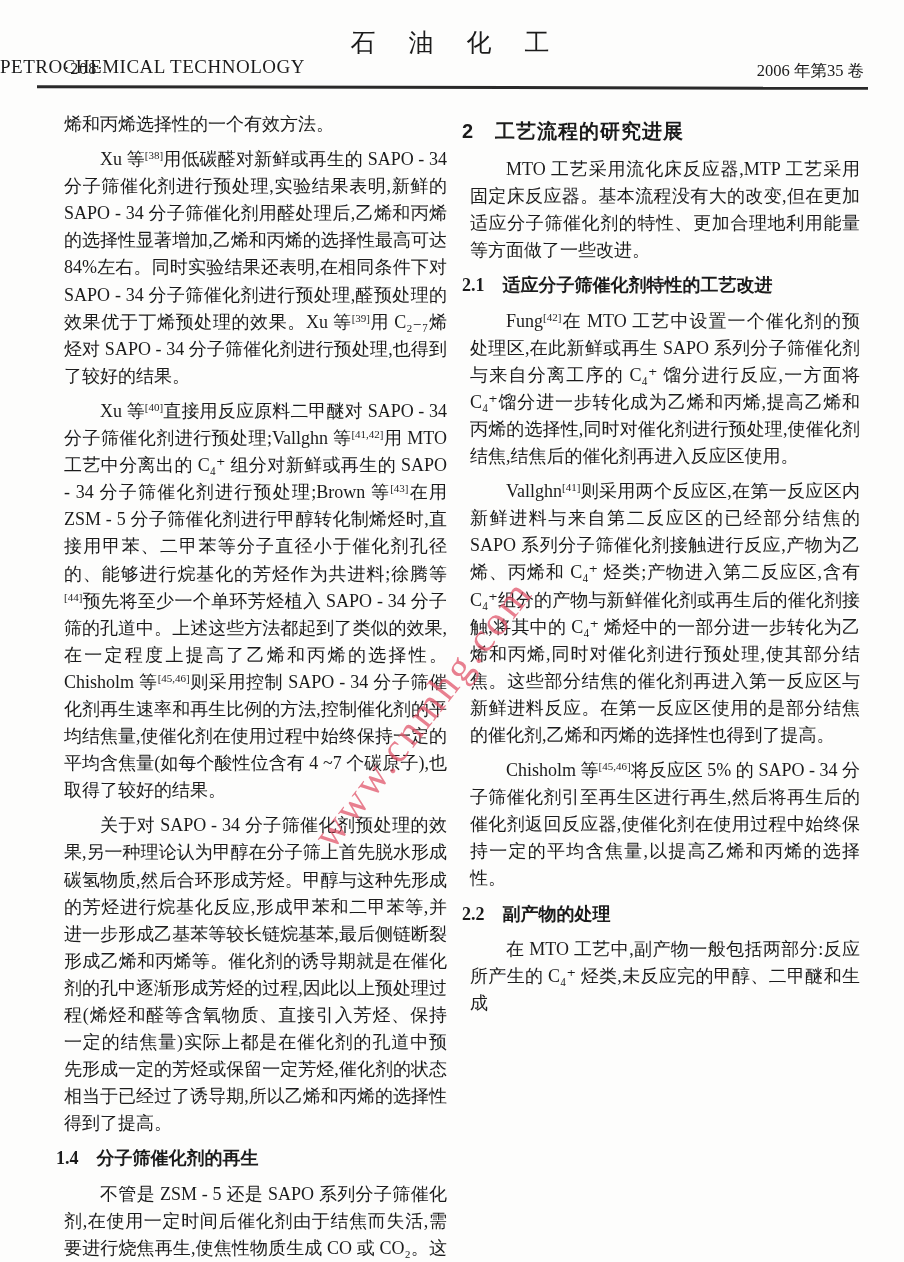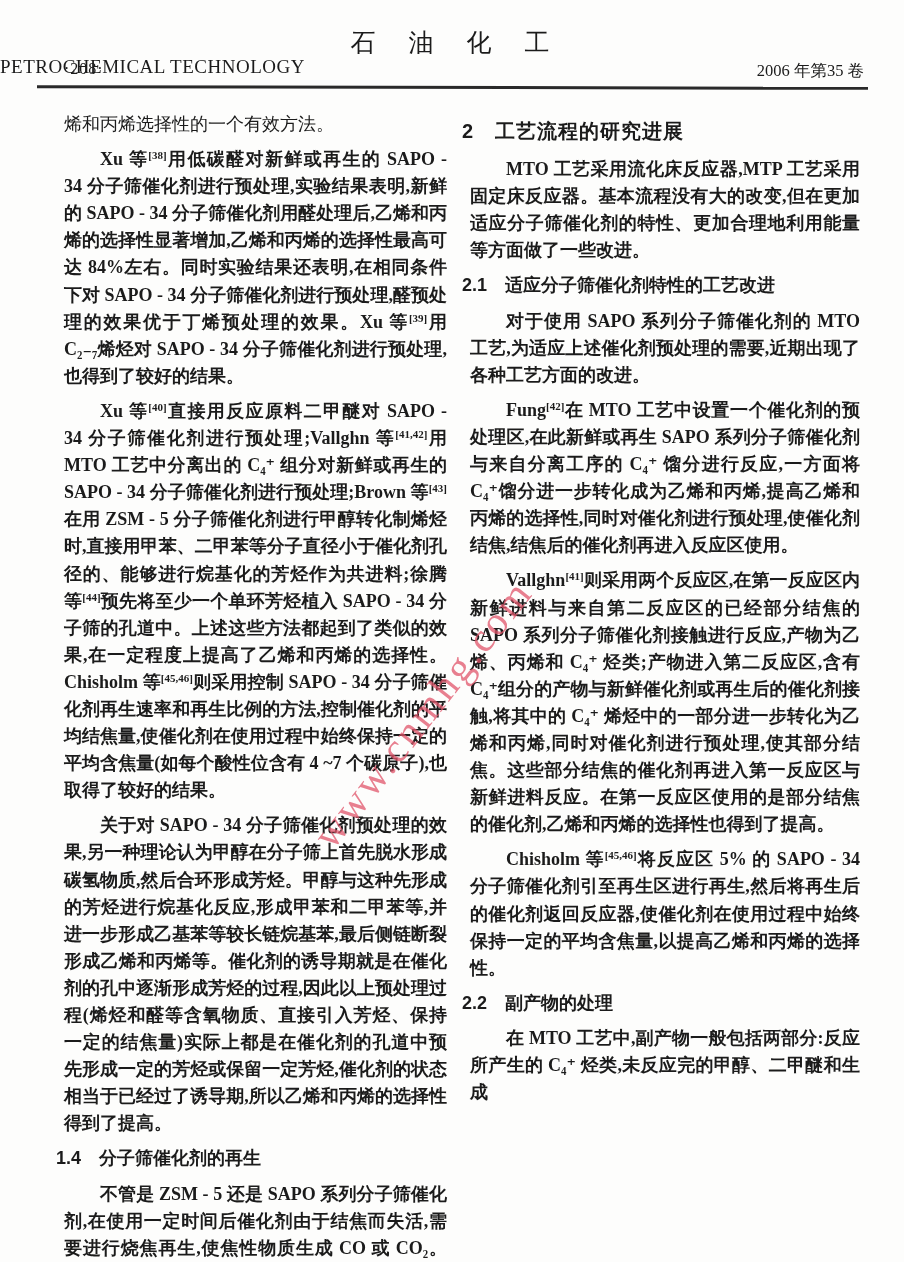--- a/index.html
+++ b/index.html
@@ -20,29 +20,29 @@
   
   .col{
     position:absolute;top:103px;bottom:0;
     font-size:18px;line-height:27.1px;
     text-align:justify;
     overflow:hidden;
   }
   .colL{left:56px;width:399px;}
   .colR{left:462px;width:406px;}
   .blk{margin:8px;}
-  .blk.p{text-indent:2em;font-weight:bold;}
+  .blk.p{text-indent:2em;}
   .blk.pf{text-indent:0;}
   .blk.h1{
     font-family:"Liberation Sans","DejaVu Sans",sans-serif;
     font-weight:700;font-size:20px;
     margin:15px 0 11px 0;text-indent:0;letter-spacing:1px;
   }
   .blk.h2{
-    font-family:Liberation Sans, sans-serif;
+    font-family:Liberation Serif, serif;
     font-weight:700;font-size:18px;
     margin:1px 0;text-indent:0;
   }
   sup{font-size:11px;line-height:0;vertical-align:6px;}
   
   .wm{
     position:absolute;left:237px;top:645px;width:440px;
     transform:rotate(-52deg);transform-origin:50% 50%;
     font-size:41px;letter-spacing:3px;
     opacity:.75;white-space:nowrap;
@@ -71,21 +71,20 @@
       <div class="blk p">Xu 等<sup>[38]</sup>用低碳醛对新鲜或再生的 SAPO - 34 分子筛催化剂进行预处理,实验结果表明,新鲜的 SAPO - 34 分子筛催化剂用醛处理后,乙烯和丙烯的选择性显著增加,乙烯和丙烯的选择性最高可达 84%左右。同时实验结果还表明,在相同条件下对 SAPO - 34 分子筛催化剂进行预处理,醛预处理的效果优于丁烯预处理的效果。Xu 等<sup>[39]</sup>用 C₂₋₇烯烃对 SAPO - 34 分子筛催化剂进行预处理,也得到了较好的结果。</div>
       <div class="blk p">Xu 等<sup>[40]</sup>直接用反应原料二甲醚对 SAPO - 34 分子筛催化剂进行预处理;Vallghn 等<sup>[41,42]</sup>用 MTO 工艺中分离出的 C₄⁺ 组分对新鲜或再生的 SAPO - 34 分子筛催化剂进行预处理;Brown 等<sup>[43]</sup>在用 ZSM - 5 分子筛催化剂进行甲醇转化制烯烃时,直接用甲苯、二甲苯等分子直径小于催化剂孔径的、能够进行烷基化的芳烃作为共进料;徐腾等<sup>[44]</sup>预先将至少一个单环芳烃植入 SAPO - 34 分子筛的孔道中。上述这些方法都起到了类似的效果,在一定程度上提高了乙烯和丙烯的选择性。Chisholm 等<sup>[45,46]</sup>则采用控制 SAPO - 34 分子筛催化剂再生速率和再生比例的方法,控制催化剂的平均结焦量,使催化剂在使用过程中始终保持一定的平均含焦量(如每个酸性位含有 4 ~7 个碳原子),也取得了较好的结果。</div>
       <div class="blk p">关于对 SAPO - 34 分子筛催化剂预处理的效果,另一种理论认为甲醇在分子筛上首先脱水形成碳氢物质,然后合环形成芳烃。甲醇与这种先形成的芳烃进行烷基化反应,形成甲苯和二甲苯等,并进一步形成乙基苯等较长链烷基苯,最后侧链断裂形成乙烯和丙烯等。催化剂的诱导期就是在催化剂的孔中逐渐形成芳烃的过程,因此以上预处理过程(烯烃和醛等含氧物质、直接引入芳烃、保持一定的结焦量)实际上都是在催化剂的孔道中预先形成一定的芳烃或保留一定芳烃,催化剂的状态相当于已经过了诱导期,所以乙烯和丙烯的选择性得到了提高。</div>
       <div class="blk h2">1.4　分子筛催化剂的再生</div>
       <div class="blk p">不管是 ZSM - 5 还是 SAPO 系列分子筛催化剂,在使用一定时间后催化剂由于结焦而失活,需要进行烧焦再生,使焦性物质生成 CO 或 CO₂。这方面的工作已经比较成熟,近期未见太多报道。Hermann<sup>[47]</sup>公开了一种 ZSM - 5 分子筛催化剂再生的方法,</div>
     </div>
   <div class="col colR">
       <div class="blk h1">2　工艺流程的研究进展</div>
       <div class="blk p">MTO 工艺采用流化床反应器,MTP 工艺采用固定床反应器。基本流程没有大的改变,但在更加适应分子筛催化剂的特性、更加合理地利用能量等方面做了一些改进。</div>
       <div class="blk h2">2.1　适应分子筛催化剂特性的工艺改进</div>
-      <div class="blk p">对于使用 SAPO 系列分子筛催化剂的 MTO 工艺,为适应上述催化剂预处理的需要,近期出现了各种工艺方面的改进。</div>
       <div class="blk p">Fung<sup>[42]</sup>在 MTO 工艺中设置一个催化剂的预处理区,在此新鲜或再生 SAPO 系列分子筛催化剂与来自分离工序的 C₄⁺ 馏分进行反应,一方面将 C₄⁺馏分进一步转化成为乙烯和丙烯,提高乙烯和丙烯的选择性,同时对催化剂进行预处理,使催化剂结焦,结焦后的催化剂再进入反应区使用。</div>
       <div class="blk p">Vallghn<sup>[41]</sup>则采用两个反应区,在第一反应区内新鲜进料与来自第二反应区的已经部分结焦的 SAPO 系列分子筛催化剂接触进行反应,产物为乙烯、丙烯和 C₄⁺ 烃类;产物进入第二反应区,含有 C₄⁺组分的产物与新鲜催化剂或再生后的催化剂接触,将其中的 C₄⁺ 烯烃中的一部分进一步转化为乙烯和丙烯,同时对催化剂进行预处理,使其部分结焦。这些部分结焦的催化剂再进入第一反应区与新鲜进料反应。在第一反应区使用的是部分结焦的催化剂,乙烯和丙烯的选择性也得到了提高。</div>
       <div class="blk p">Chisholm 等<sup>[45,46]</sup>将反应区 5% 的 SAPO - 34 分子筛催化剂引至再生区进行再生,然后将再生后的催化剂返回反应器,使催化剂在使用过程中始终保持一定的平均含焦量,以提高乙烯和丙烯的选择性。</div>
       <div class="blk h2">2.2　副产物的处理</div>
       <div class="blk p">在 MTO 工艺中,副产物一般包括两部分:反应所产生的 C₄⁺ 烃类,未反应完的甲醇、二甲醚和生成</div>
     </div>
 
 </div>
 
 </body></html>

